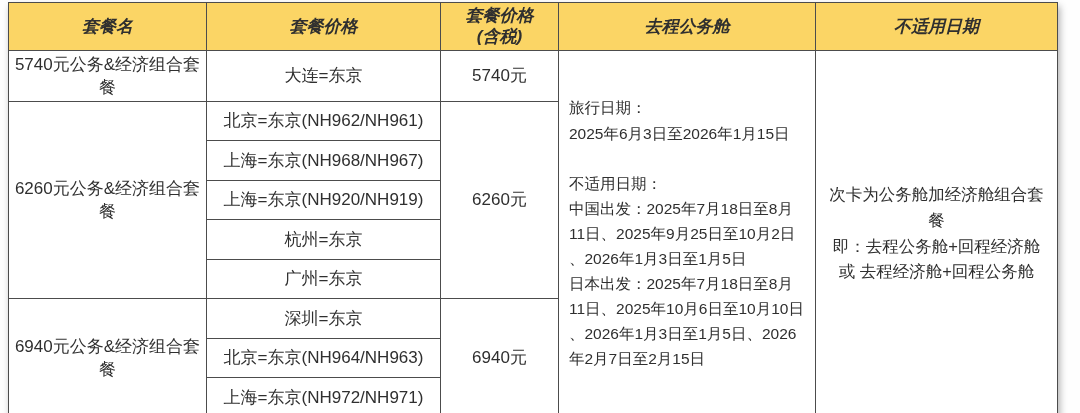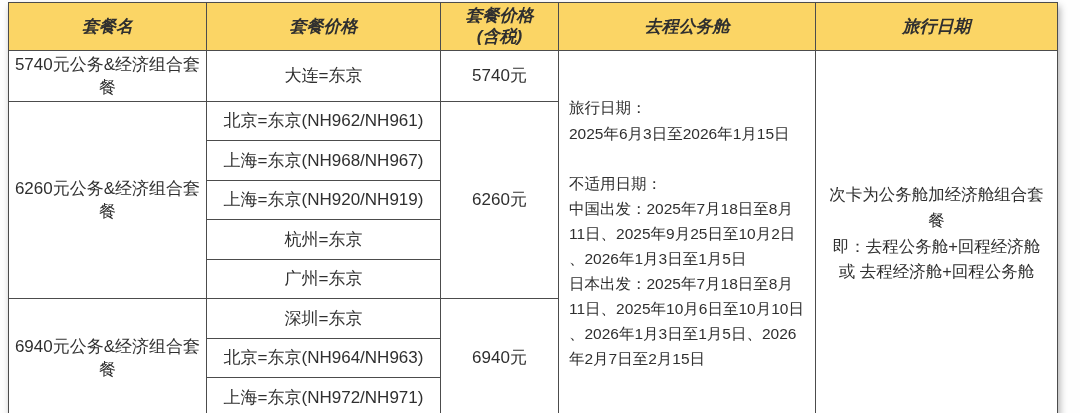--- a/index.html
+++ b/index.html
@@ -76,21 +76,21 @@
       <col style="width:257px">
       <col style="width:242px">
     </colgroup>
     <thead>
       <tr>
         <th>套餐名</th>
         <th>套餐价格</th>
         <th>套餐价格
 (含税)</th>
         <th>去程公务舱</th>
-        <th>旅行日期</th>
+        <th>不适用日期</th>
       </tr>
     </thead>
     <tbody>
       <tr>
         <td class="pkg">5740元公务&amp;经济组合套餐</td>
         <td class="route">大连=东京</td>
         <td class="price">5740元</td>
         <td class="dates" rowspan="9">旅行日期：
 2025年6月3日至2026年1月15日
 

